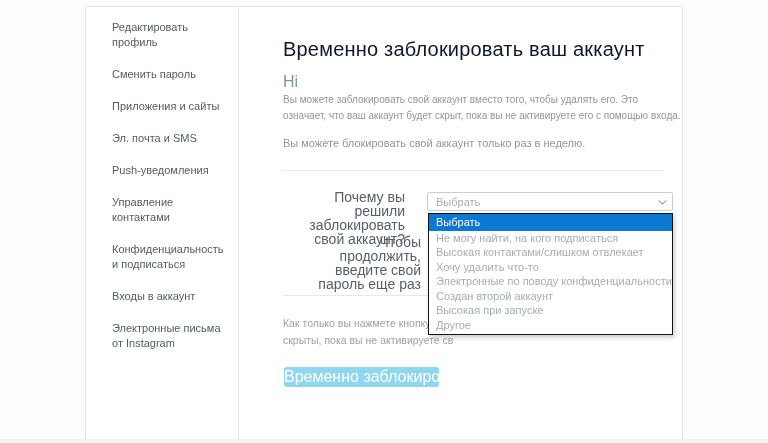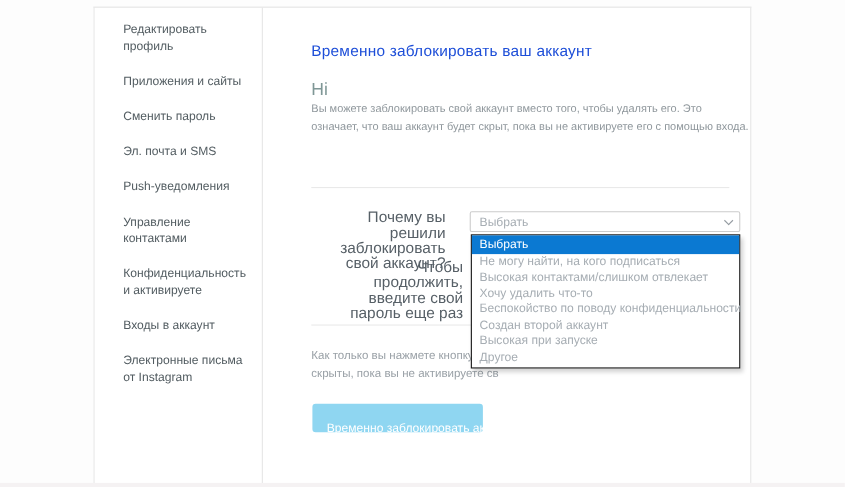--- a/index.html
+++ b/index.html
@@ -38,21 +38,21 @@
     margin-bottom: 17px;
     cursor: pointer;
     max-width: 118px;
   }
 
   
   .main { position: relative; flex: 1; }
 
   .title {
     position: absolute; left: 44px; top: 31px;
-    font-size: 14px; color: #1d4ed8;
+    font-size: 20px; color: #0f172a;
     letter-spacing: 0.2px;
     white-space: nowrap;
   }
   .greeting {
     position: absolute; left: 44px; top: 66px;
     font-size: 16px; color: #7f9796;
   }
   .para1 {
     position: absolute; left: 44px; top: 85px;
     width: 400px; font-size: 10px; line-height: 16px;
@@ -121,57 +121,58 @@
     white-space: nowrap; z-index: 1;
   }
   .footnote.l1 { top: 310px; }
   .footnote.l2 { top: 327px; }
 
   .disable-btn {
     position: absolute; left: 45px; top: 360px;
     width: 155px; height: 20px;
     background: #8fd6f1;
     border: none; border-radius: 3px;
-    color: #ffffff; font-size: 11px;
+    color: #ffffff; font-size: 16px;
     font-family: "Liberation Sans", "DejaVu Sans", sans-serif;
     cursor: pointer;
     white-space: nowrap;
     text-align: center;
     line-height: 20px;
-    padding: 13px;
+    padding: 0;
   }
 
   .bottom-strip {
     position: absolute; left: 0; bottom: 0;
     width: 768px; height: 4px;
     background: #f5f2f3;
   }
 </style>
 </head>
 <body>
 
 <div class="page">
   <div class="card">
 
     <div class="sidebar">
       <div class="side-item">Редактировать профиль</div>
+      <div class="side-item">Сменить пароль</div>
       <div class="side-item">Приложения и сайты</div>
-      <div class="side-item">Сменить пароль</div>
       <div class="side-item">Эл. почта и SMS</div>
       <div class="side-item">Push-уведомления</div>
       <div class="side-item">Управление контактами</div>
-      <div class="side-item">Конфиденциальность и активируете</div>
+      <div class="side-item">Конфиденциальность и подписаться</div>
       <div class="side-item">Входы в аккаунт</div>
       <div class="side-item">Электронные письма от Instagram</div>
     </div>
 
     <div class="main">
       <div class="title">Временно заблокировать ваш аккаунт</div>
       <div class="greeting">Hi</div>
       <div class="para1">Вы можете заблокировать свой аккаунт вместо того, чтобы удалять его. Это означает, что ваш аккаунт будет скрыт, пока вы не активируете его с помощью входа.</div>
+      <div class="para2">Вы можете блокировать свой аккаунт только раз в неделю.</div>
 
       <div class="divider divider1"></div>
 
       <div class="label-col label-reason">Почему вы решили заблокировать свой аккаунт?</div>
       <div class="label-col label-password">Чтобы продолжить, введите свой пароль еще раз</div>
 
       <div class="select-box">
         <span class="select-value">Выбрать</span>
         <span class="chevron"></span>
       </div>
@@ -181,21 +182,21 @@
       <div class="footnote l1">Как только вы нажмете кнопку ниж</div>
       <div class="footnote l2">скрыты, пока вы не активируете св</div>
 
       <button class="disable-btn">Временно заблокировать аккаунт</button>
 
       <div class="dropdown-panel">
         <div class="option highlighted">Выбрать</div>
         <div class="option">Не могу найти, на кого подписаться</div>
         <div class="option">Высокая контактами/слишком отвлекает</div>
         <div class="option">Хочу удалить что-то</div>
-        <div class="option">Беспокойство по поводу конфиденциальности</div>
+        <div class="option">Электронные по поводу конфиденциальности</div>
         <div class="option">Создан второй аккаунт</div>
         <div class="option">Высокая при запуске</div>
         <div class="option">Другое</div>
       </div>
     </div>
   </div>
 
   <div class="bottom-strip"></div>
 </div>
 

